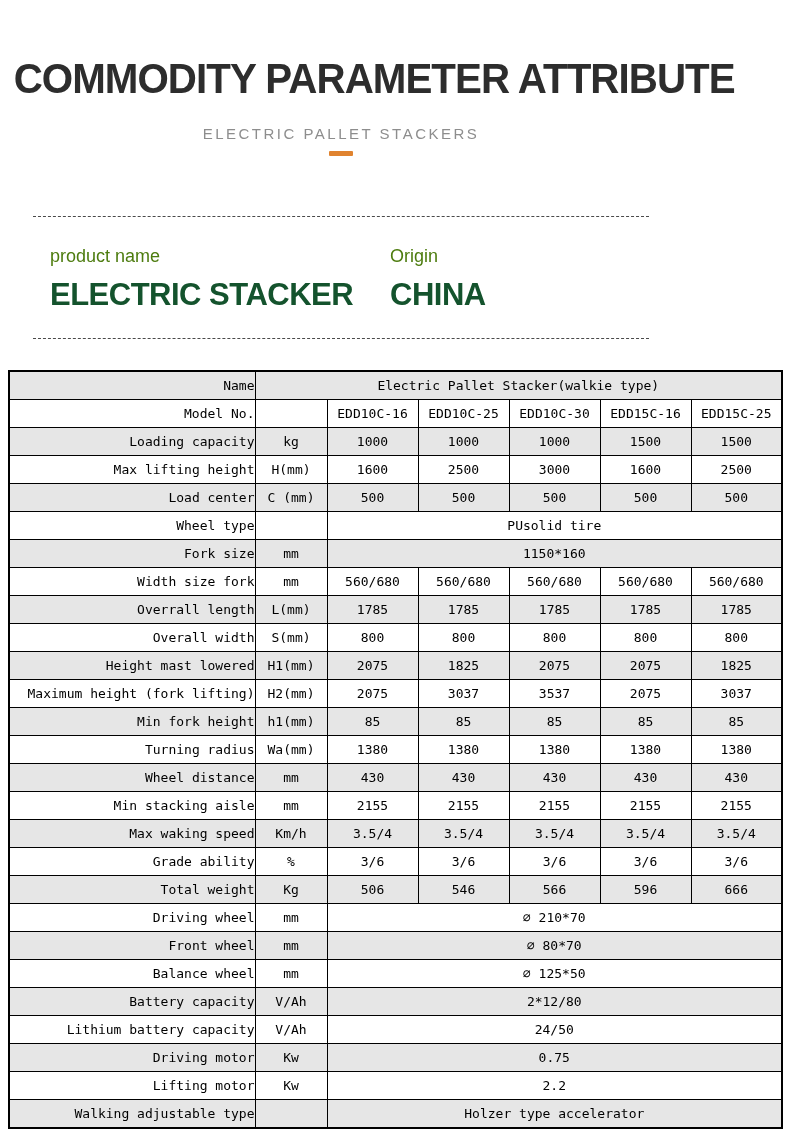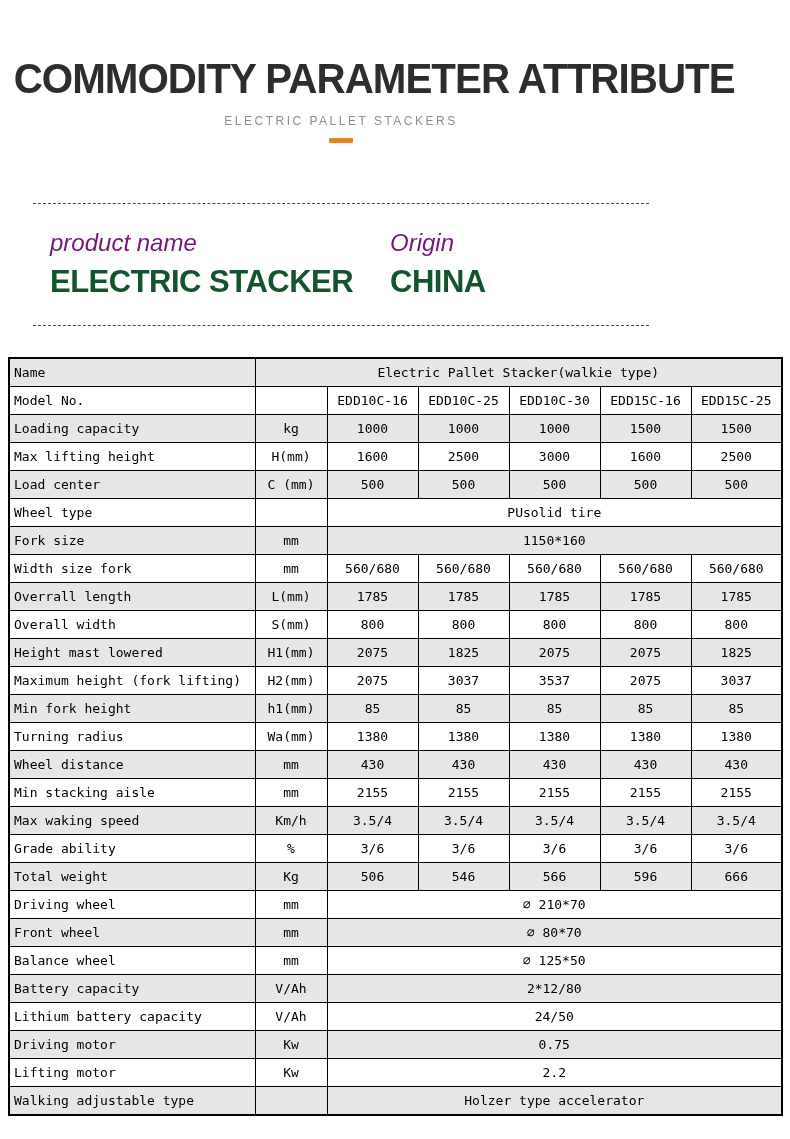--- a/index.html
+++ b/index.html
@@ -23,23 +23,23 @@
     font-size: 42px;
     line-height: 48px;
     font-weight: 700;
     letter-spacing: -1px;
     color: #2d2d2d;
     transform: scaleX(0.96);
     transform-origin: 50% 50%;
     white-space: nowrap;
   }
   .subtitle {
-    margin-top: 11px;
+    margin-top: 24px;
     text-align: center;
-    font-size: 12px;
+    font-size: 15px;
     line-height: 14px;
     letter-spacing: 2.5px;
     color: #8d8d8d;
   }
   .accent-dash {
     width: 24px;
     height: 5px;
     margin: 10px auto 0 auto;
     background: var(--accent, #e0832f);
     border-radius: 1px;
@@ -52,25 +52,24 @@
   }
   .divider-top { margin-top: 60px; }
   .divider-bottom { margin-top: 0; }
 
   .product-section {
     display: flex;
     padding: 24px 0 25px 50px;
   }
   .product-col { width: 340px; }
   .info-label {
-    font-size: 24px;
+    font-size: 18px;
     line-height: 30px;
     font-weight: 400;
-    color: #701a75;
-    font-style: italic;
+    color: #4d7c0f;
   }
   .info-value {
     margin-top: 6px;
     font-size: 31px;
     line-height: 36px;
     font-weight: 700;
     letter-spacing: -0.5px;
     color: #14532d;
   }
 
@@ -85,21 +84,21 @@
     border: 2px solid #000000;
   }
   .spec-table td {
     border: 1px solid #000000;
     height: 27px;
     padding: 0;
     overflow: hidden;
     white-space: nowrap;
   }
   .spec-table td.label-cell {
-    text-align: left;
+    text-align: right;
     padding-left: 4px;
   }
   .spec-table td.center-cell { text-align: center; }
   .spec-table tr.shade { background: var(--row-shade, #e6e6e6); }
 </style>
 </head>
 <body>
 
 <div class="page">
 

